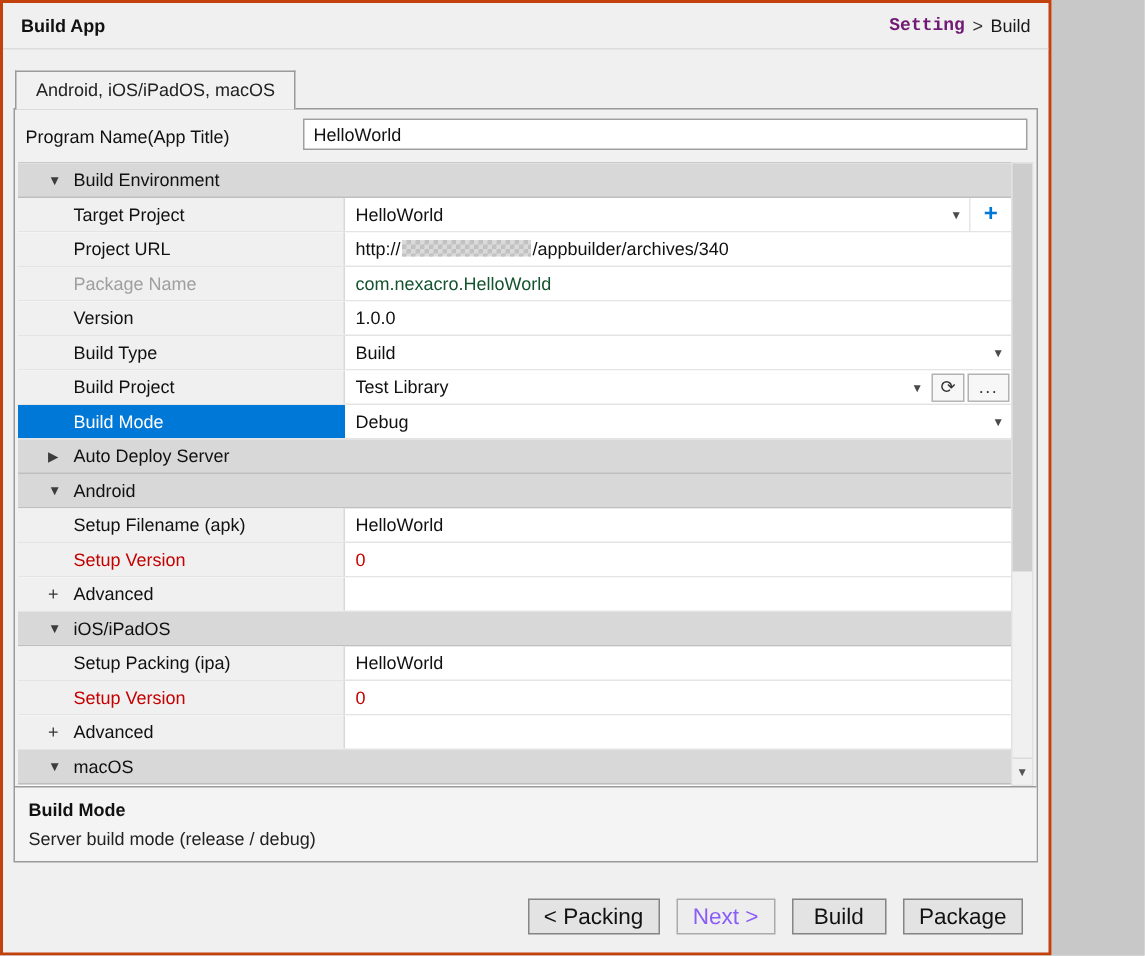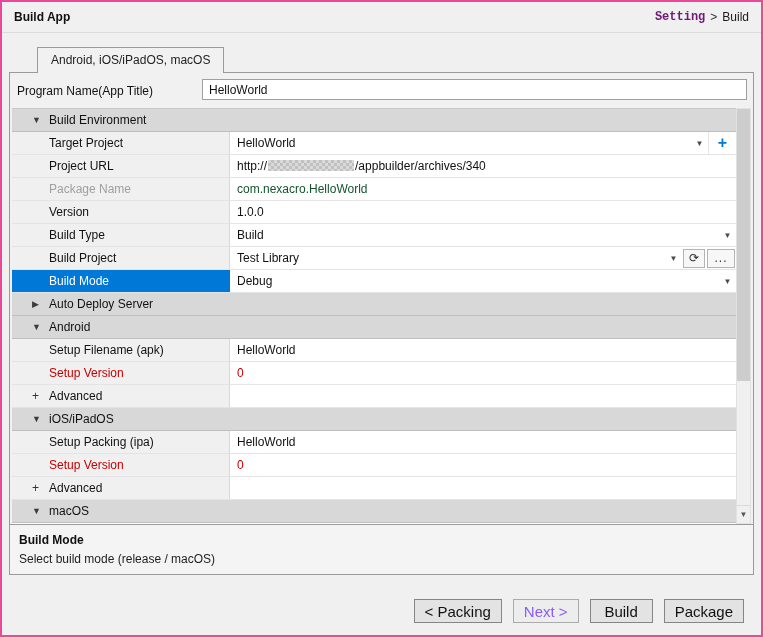--- a/index.html
+++ b/index.html
@@ -1,31 +1,31 @@
 <!DOCTYPE html>
 <html><head>
 <meta charset="utf-8">
 <style>
   html,body{margin:0;padding:0;background:#c8c8c8;}
-  .window{position:relative;width:763px;height:637px;box-sizing:border-box;
-    background:#f0f0f0;border:2px solid #ec4899;
+  .window{position:relative;width:701px;height:637px;box-sizing:border-box;
+    background:#f0f0f0;border:2px solid #c2410c;
     font-family:"Liberation Sans",sans-serif;font-size:12px;color:#111;overflow:hidden;}
 
   
   .titlebar{position:absolute;top:0;left:0;right:0;height:31px;display:flex;align-items:center;
     padding:0 12px;border-bottom:1px solid #dcdcdc;box-sizing:border-box;}
   .dlg-title{font-weight:bold;}
   .crumbs{margin-left:auto;display:flex;align-items:center;gap:5px;}
   .crumb-link{color:#701a75;font-weight:bold;cursor:pointer;font-family:Liberation Mono, monospace;}
   .crumb-sep{color:#333;}
   .crumb-cur{color:#1a1a1a;}
 
   
   .tab{position:absolute;left:8px;top:45px;height:26px;line-height:25px;padding:0 13px;
-    background:#f1f1f1;border:1px solid #9a9a9a;border-bottom:none;z-index:3;box-sizing:border-box;color:#222;margin-left:27px;}
+    background:#f1f1f1;border:1px solid #9a9a9a;border-bottom:none;z-index:3;box-sizing:border-box;color:#222;}
 
   
   .panel{position:absolute;left:7px;right:7px;top:70px;height:503px;background:#f1f1f1;
     border:1px solid #9a9a9a;box-sizing:border-box;}
   .pn-label{position:absolute;left:7px;top:11px;}
   .pn-input{position:absolute;left:192px;top:6px;right:6px;height:21px;border:1px solid #9f9f9f;
     background:#fff;padding:0 6px;font:inherit;font-size:12px;box-sizing:border-box;color:#111;}
 
   
   .grid{position:absolute;left:2px;right:17px;top:35px;height:416px;background:#fff;
@@ -236,21 +236,21 @@
 
     <div class="scrollbar">
       <div class="sb-thumb"></div>
       <div class="sb-down">
         <span>▼</span>
       </div>
     </div>
 
     <div class="info">
       <div class="info-title">Build Mode</div>
-      <div class="info-desc">Select build mode (release / macOS)</div>
+      <div class="info-desc">Server build mode (release / debug)</div>
     </div>
   </div>
 
   <div class="footer">
     <button class="btn">&lt; Packing</button>
     <button class="btn disabled">Next &gt;</button>
     <button class="btn">Build</button>
     <button class="btn">Package</button>
   </div>
 

